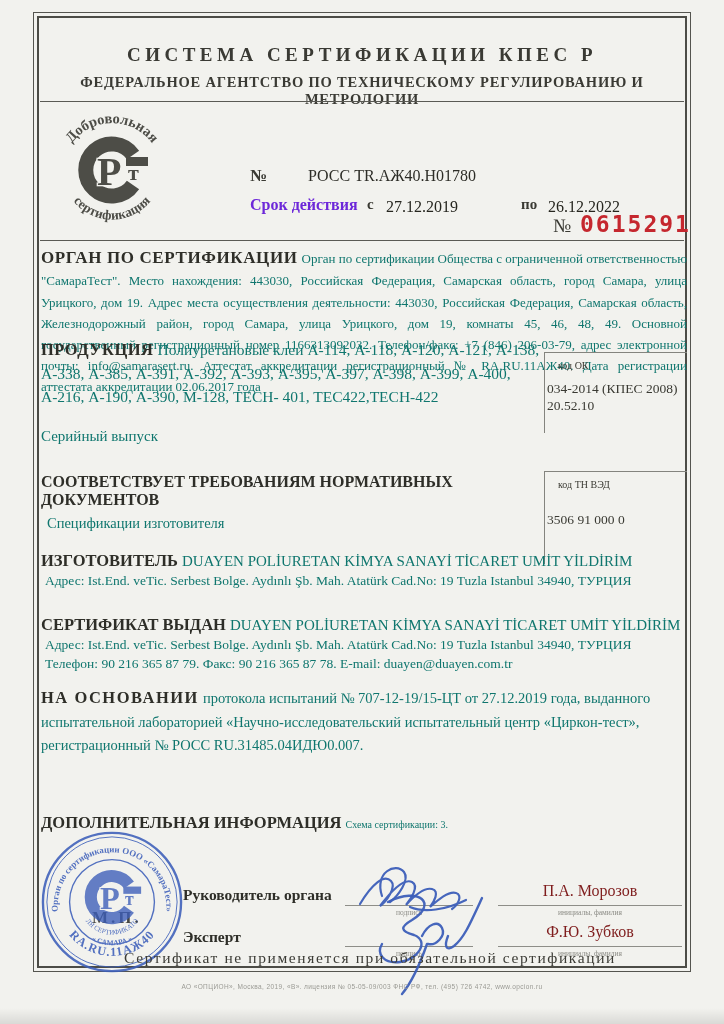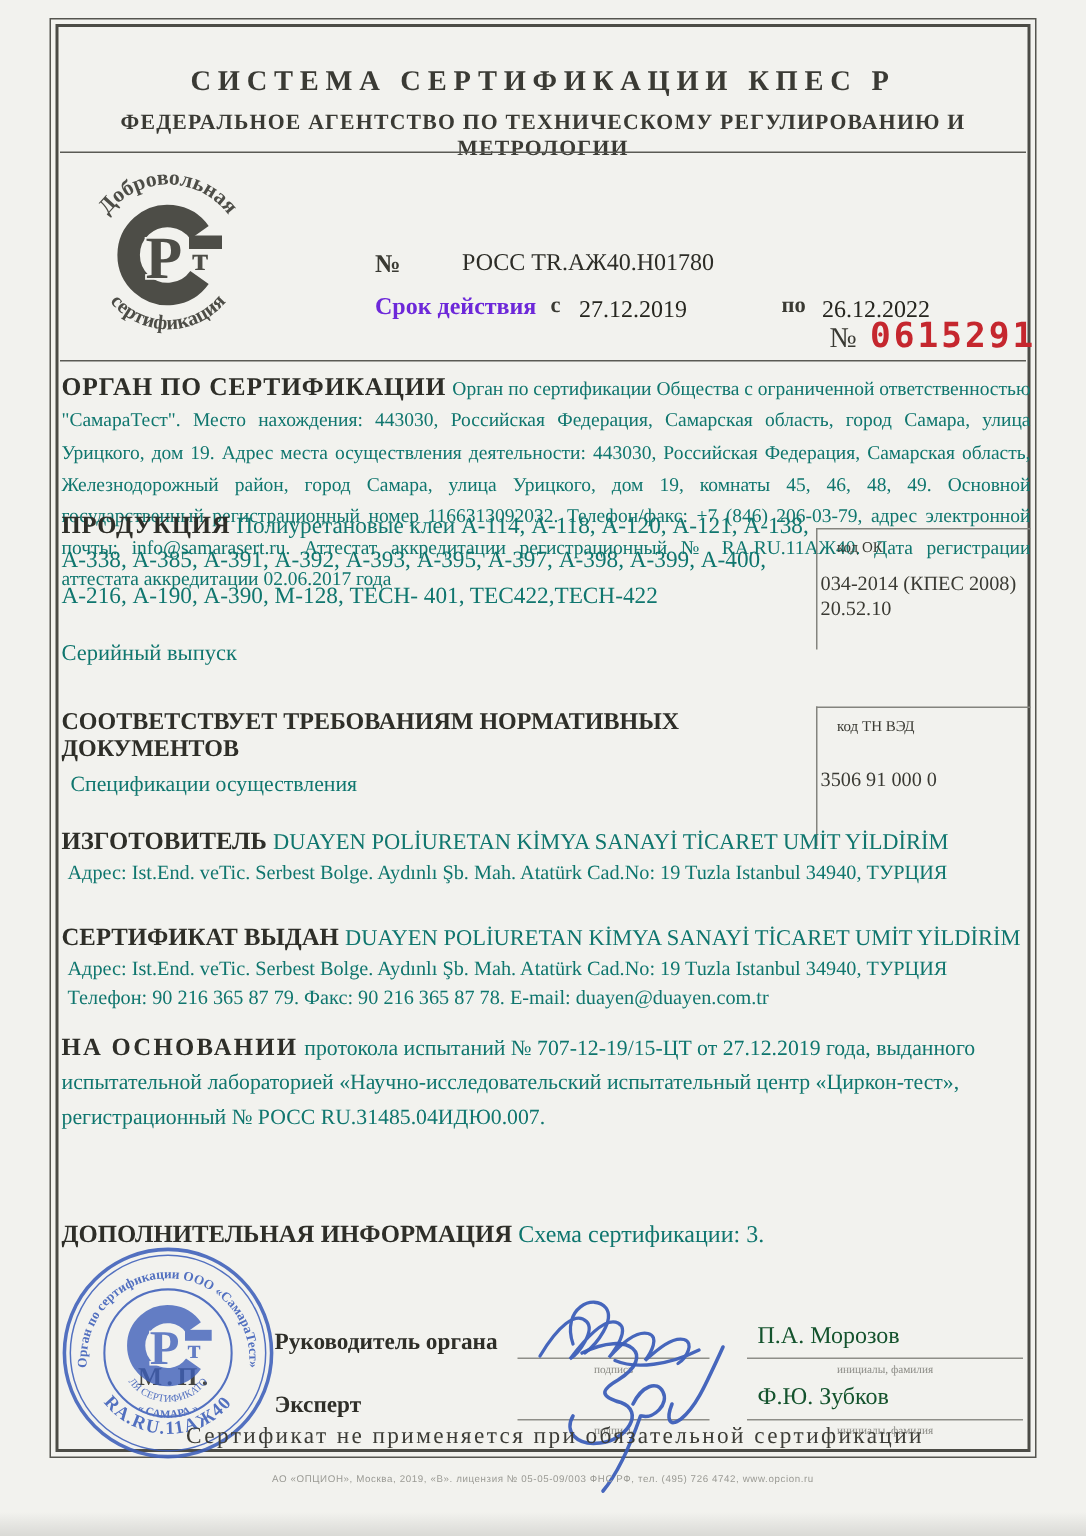--- a/index.html
+++ b/index.html
@@ -21,21 +21,21 @@
   .serif{font-family:"Liberation Serif",serif;}
   .sh{font-weight:bold;color:#2e2e28;margin-top:36px;}
   .st{color:#0f766e;}
   .para{text-align:justify;line-height:1.32;}
   .codebox{border-top:1.2px solid #84847e;border-left:1.2px solid #84847e;color:#3a3a33;}
   .codebox .lbl{padding:7px 0 0 13px;font-size:10px;}
   .codebox .val{padding:10px 0 0 2px;font-size:13.5px;line-height:1.25;}
   .rednum{font-family:"DejaVu Sans Mono",monospace;font-weight:bold;letter-spacing:2px;}
   .sline{border-bottom:1.2px solid #8e8e88;height:0;}
   .cap{font-size:7.5px;color:#8b8b85;text-align:center;}
-  .sig-name{font-size:16px;color:#14532d;text-align:left;}
+  .sig-name{font-size:16px;color:#7f1d1d;text-align:center;}
   .role{font-weight:bold;font-size:15.5px;color:#2e2e28;}
   .note{text-align:center;font-size:15.5px;letter-spacing:1.6px;color:#3c3c36;}
   .fineprint{text-align:center;font-size:6.5px;color:#9a9a94;font-family:"Liberation Sans",sans-serif;letter-spacing:.4px;}
   svg text{font-family:"Liberation Serif",serif;}
   .stampwrap{opacity:.88;}
   .mp{font-weight:bold;font-size:17px;letter-spacing:3px;color:#45453f;}
 </style>
 </head>
 <body>
 
@@ -98,21 +98,21 @@
   <div class="abs codebox" style="left:544px;top:352px;width:142px;height:80px;">
     <div class="lbl">код ОК</div>
     <div class="val">
       <div>034-2014 (КПЕС 2008)</div>
       <div>20.52.10</div>
     </div>
   </div>
 
   <div class="abs" style="left:41px;top:437px;width:505px;">
     <div class="sh" style="font-size:16px;">СООТВЕТСТВУЕТ ТРЕБОВАНИЯМ НОРМАТИВНЫХ ДОКУМЕНТОВ</div>
-    <div class="st" style="font-size:14.5px;margin:6px 0 0 6px;">Спецификации осуществления</div>
+    <div class="st" style="font-size:14.5px;margin:6px 0 0 6px;">Спецификации изготовителя</div>
   </div>
   <div class="abs codebox" style="left:544px;top:471px;width:142px;height:92px;">
     <div class="lbl">код ТН ВЭД</div>
     <div class="val" style="padding-top:22px;">3506 91 000 0</div>
   </div>
 
   <div class="abs" style="left:41px;top:549px;width:630px;line-height:1.4;">
     <span class="sh" style="font-size:16.5px;">ИЗГОТОВИТЕЛЬ</span>
     <span class="st" style="font-size:15px;">DUAYEN POLİURETAN  KİMYA SANAYİ TİCARET UMİT YİLDİRİM</span>
     <div class="st" style="font-size:13.5px;margin-left:4px;">Адрес: Ist.End. veTic. Serbest  Bolge. Aydınlı Şb. Mah. Atatürk Cad.No: 19 Tuzla Istanbul 34940, ТУРЦИЯ</div>
@@ -125,21 +125,21 @@
     <div class="st" style="font-size:13.5px;margin-left:4px;">Телефон: 90 216 365 87 79. Факс: 90 216 365 87 78. E-mail: duayen@duayen.com.tr</div>
   </div>
 
   <div class="abs" style="left:41px;top:686px;width:612px;line-height:1.45;">
     <span class="sh" style="font-size:16.5px;letter-spacing:1.5px;">НА ОСНОВАНИИ</span>
     <span class="st" style="font-size:14.5px;">протокола испытаний № 707-12-19/15-ЦТ от 27.12.2019 года, выданного испытательной лабораторией «Научно-исследовательский испытательный центр «Циркон-тест», регистрационный № РОСС RU.31485.04ИДЮ0.007.</span>
   </div>
 
   <div class="abs" style="left:41px;top:813px;width:640px;">
     <span class="sh" style="font-size:16.5px;">ДОПОЛНИТЕЛЬНАЯ ИНФОРМАЦИЯ</span>
-    <span class="st" style="font-size:16px;text-align:center;">Схема сертификации: 3.</span>
+    <span class="st" style="font-size:10px;text-align:center;">Схема сертификации: 3.</span>
   </div>
 
   <div class="abs mp" style="left:92px;top:908px;">М.П.</div>
 
   <svg class="abs stampwrap" style="left:38px;top:828px;" width="148" height="148" viewBox="0 0 150 150">
     <defs>
       <path id="stTop" d="M21 90 A55 55 0 1 1 129 90"></path>
       <path id="stBot" d="M32 109 A55 55 0 0 0 118 109"></path>
       <path id="stCity" d="M44 106 A44 44 0 0 0 106 106"></path>
       <path id="stInner" d="M48 94 A33 33 0 0 0 102 94"></path>

